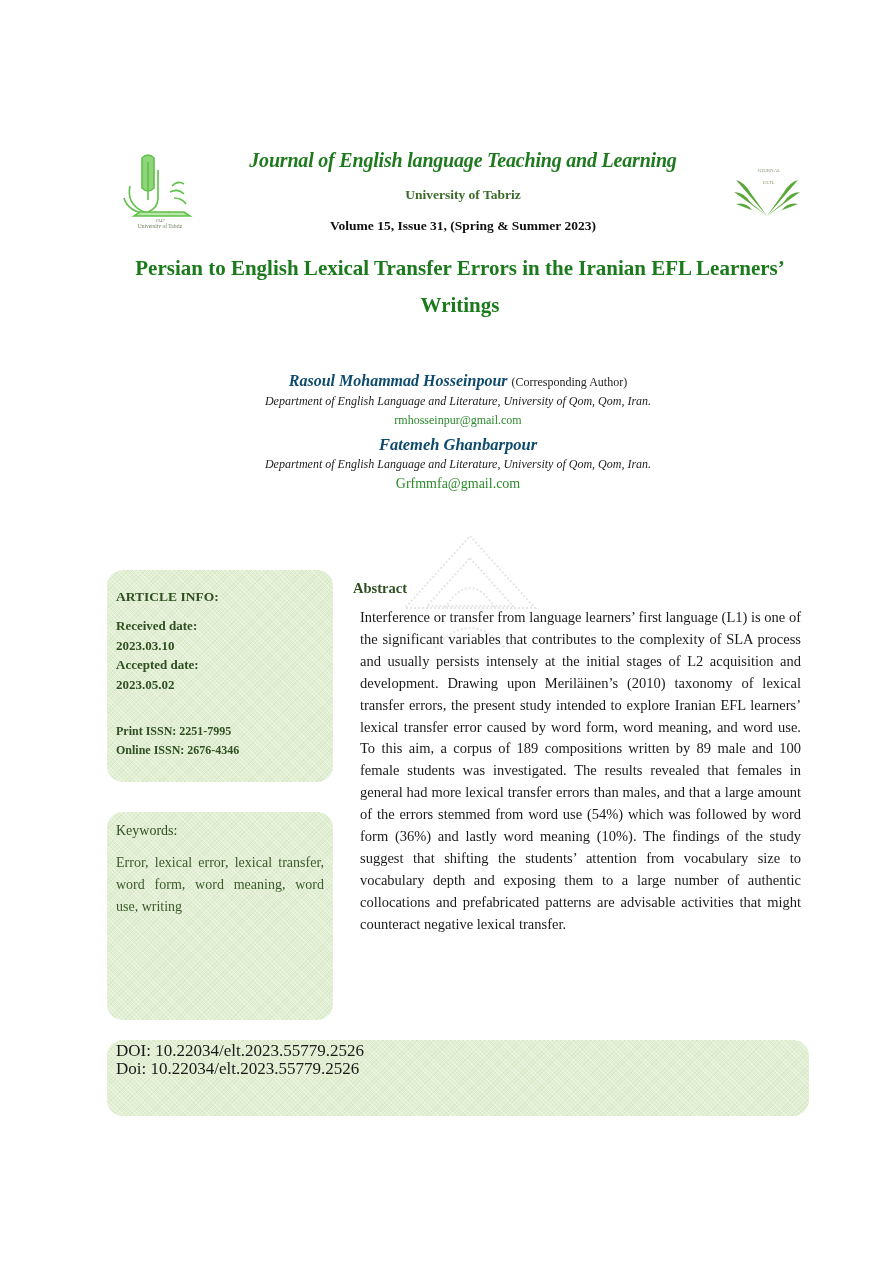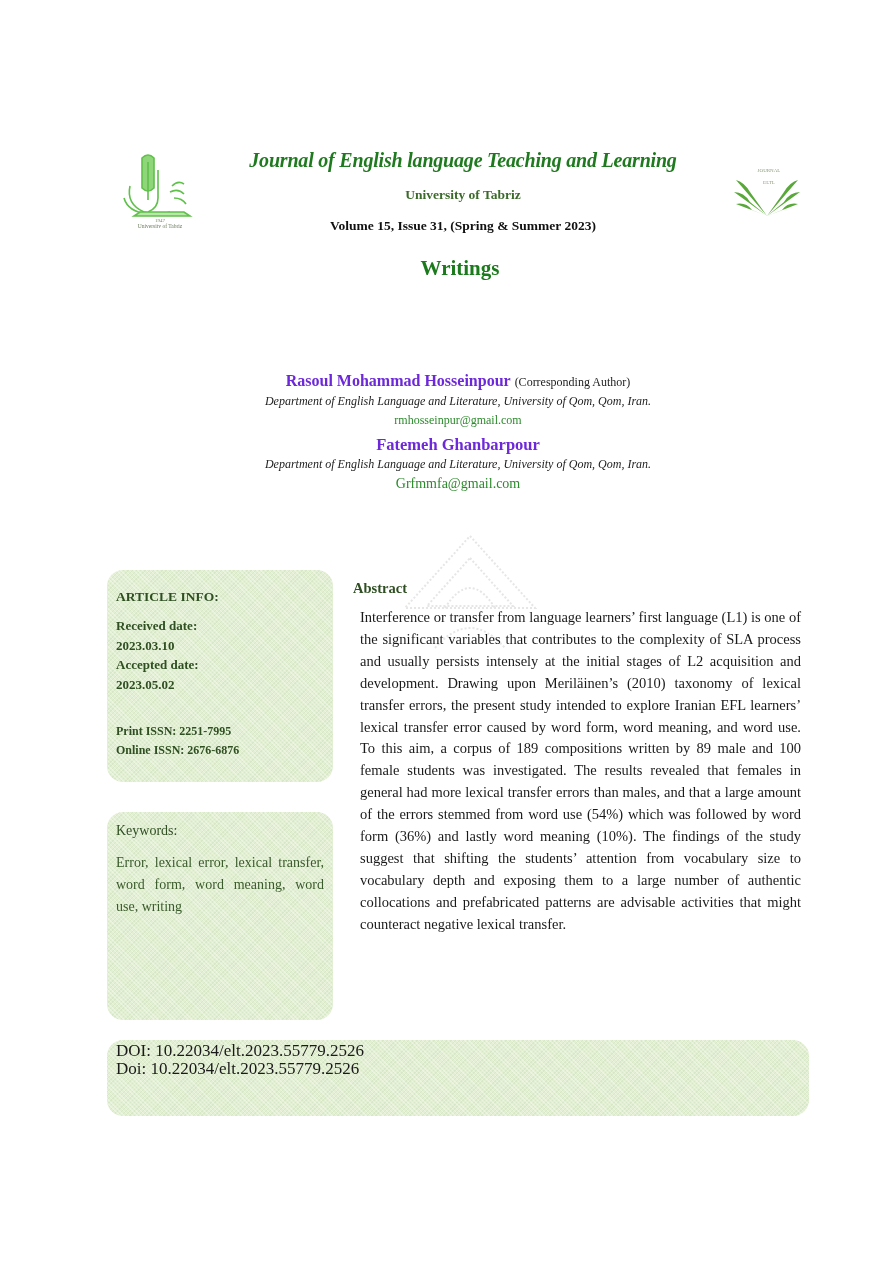--- a/index.html
+++ b/index.html
@@ -13,21 +13,21 @@
                    font-size: 20px; font-weight: bold; font-style: italic; color: #1f7a1f; letter-spacing: -0.2px; }
   .university { position: absolute; left: 0; width: 926px; top: 187px; text-align: center;
                 font-size: 13.5px; font-weight: bold; color: #3b6a2a; }
   .volume { position: absolute; left: 0; width: 926px; top: 218px; text-align: center;
             font-size: 13.5px; font-weight: bold; color: #111; }
 
   .paper-title { position: absolute; left: 110px; width: 700px; top: 250px; text-align: center;
                  font-size: 21px; font-weight: bold; color: #1b7a1b; line-height: 37px; }
 
   .author-block { position: absolute; left: 0; width: 916px; text-align: center; }
-  .author-name { font-size: 16px; font-weight: bold; color: #6d28d9; }
+  .author-name { font-size: 16px; font-weight: bold; color: #0c4a6e; font-style: italic; }
   .author-note { font-size: 12px; font-weight: normal; color: #222; }
   .affil { font-size: 12px; font-style: italic; color: #222; }
   .email { color: #2b8a2b; }
 
   .greenbox { position: absolute; background-color: #e2efd2;
               background-image: repeating-linear-gradient(45deg, rgba(255,255,255,0.35) 0 1px, transparent 1px 3px),
                                 repeating-linear-gradient(-45deg, rgba(160,200,140,0.18) 0 1px, transparent 1px 3px); border-radius: 16px; }
 
   .article-info { left: 107px; top: 570px; width: 226px; height: 212px; }
   .keywords-box { left: 107px; top: 812px; width: 226px; height: 208px; }
@@ -82,20 +82,21 @@
     <text x="37" y="10" font-size="5" text-anchor="middle" fill="#8a9a7a" font-family="Liberation Serif, serif">JOURNAL</text>
     <text x="37" y="22" font-size="5" text-anchor="middle" fill="#8a9a7a" font-family="Liberation Serif, serif">ELTL</text>
   </svg>
 </div>
 
 <div class="journal-title">Journal of English language Teaching and Learning</div>
 <div class="university">University of Tabriz</div>
 <div class="volume">Volume 15, Issue 31, (Spring &amp; Summer 2023)</div>
 
 <div class="paper-title">
+  <div>Persian to English Lexical Transfer Errors in the Iranian EFL Learners’</div>
   <div>Writings</div>
 </div>
 
 <div class="author-block" style="top:370px;">
   <div style="line-height:22px;">
     <span class="author-name">Rasoul Mohammad Hosseinpour</span>
     <span class="author-note">(Corresponding Author)</span>
   </div>
   <div class="affil" style="line-height:17px;">Department of English Language and Literature, University of Qom, Qom, Iran.</div>
   <div class="email" style="font-size:12px; line-height:20px;">rmhosseinpur@gmail.com</div>
@@ -121,21 +122,21 @@
 <div class="greenbox article-info">
   <div class="info-head">ARTICLE INFO:</div>
   <div class="info-lines">
     <div>Received date:</div>
     <div>2023.03.10</div>
     <div>Accepted date:</div>
     <div>2023.05.02</div>
   </div>
   <div class="issn-lines">
     <div>Print ISSN: 2251-7995</div>
-    <div>Online ISSN: 2676-6876</div>
+    <div>Online ISSN: 2676-4346</div>
   </div>
 </div>
 
 <div class="greenbox keywords-box">
   <div class="kw-head">Keywords:</div>
   <div class="kw-text">Error, lexical error, lexical transfer, word form, word meaning, word use, writing</div>
 </div>
 
 <div class="abstract-head">Abstract</div>
 <div class="abstract-text">Interference or transfer from language learners’ first language (L1) is one of the significant variables that contributes to the complexity of SLA process and usually persists intensely at the initial stages of L2 acquisition and development. Drawing upon Meriläinen’s (2010) taxonomy of lexical transfer errors, the present study intended to explore Iranian EFL learners’ lexical transfer error caused by word form, word meaning, and word use. To this aim, a corpus of 189 compositions written by 89 male and 100 female students was investigated. The results revealed that females in general had more lexical transfer errors than males, and that a large amount of the errors stemmed from word use (54%) which was followed by word form (36%) and lastly word meaning (10%). The findings of the study suggest that shifting the students’ attention from vocabulary size to vocabulary depth and exposing them to a large number of authentic collocations and prefabricated patterns are advisable activities that might counteract negative lexical transfer.</div>

